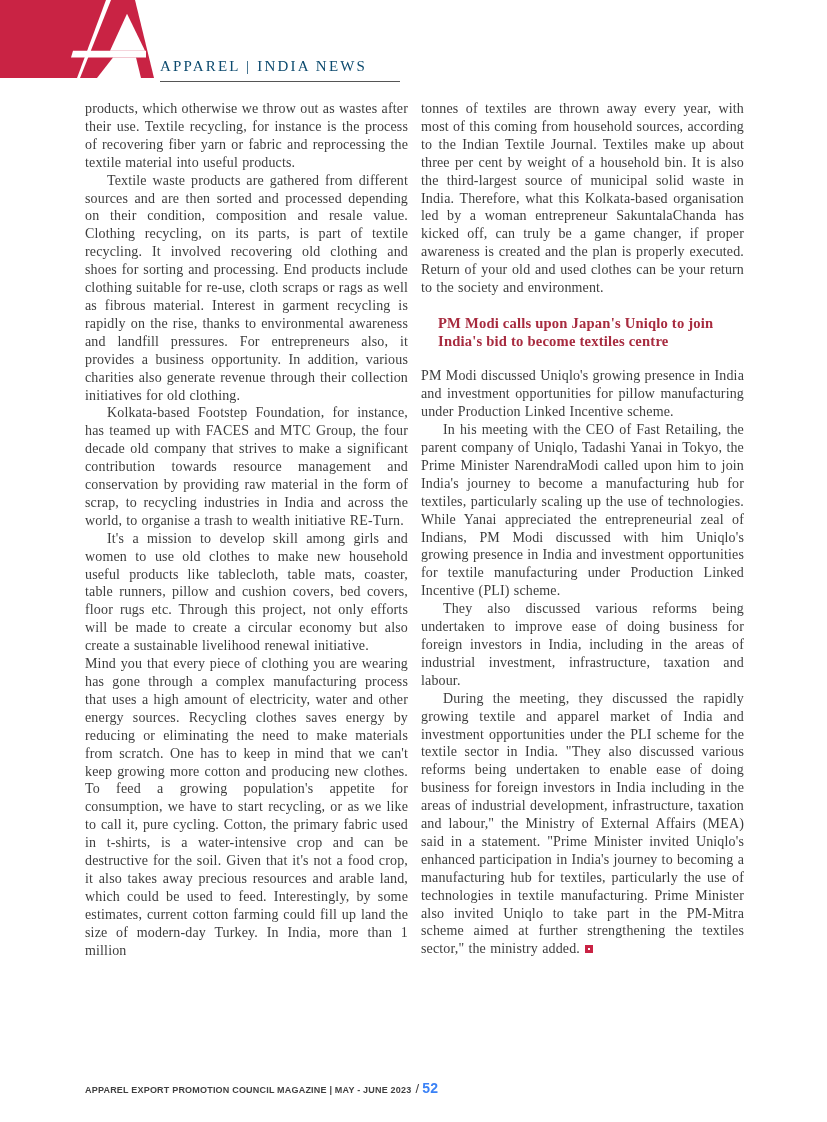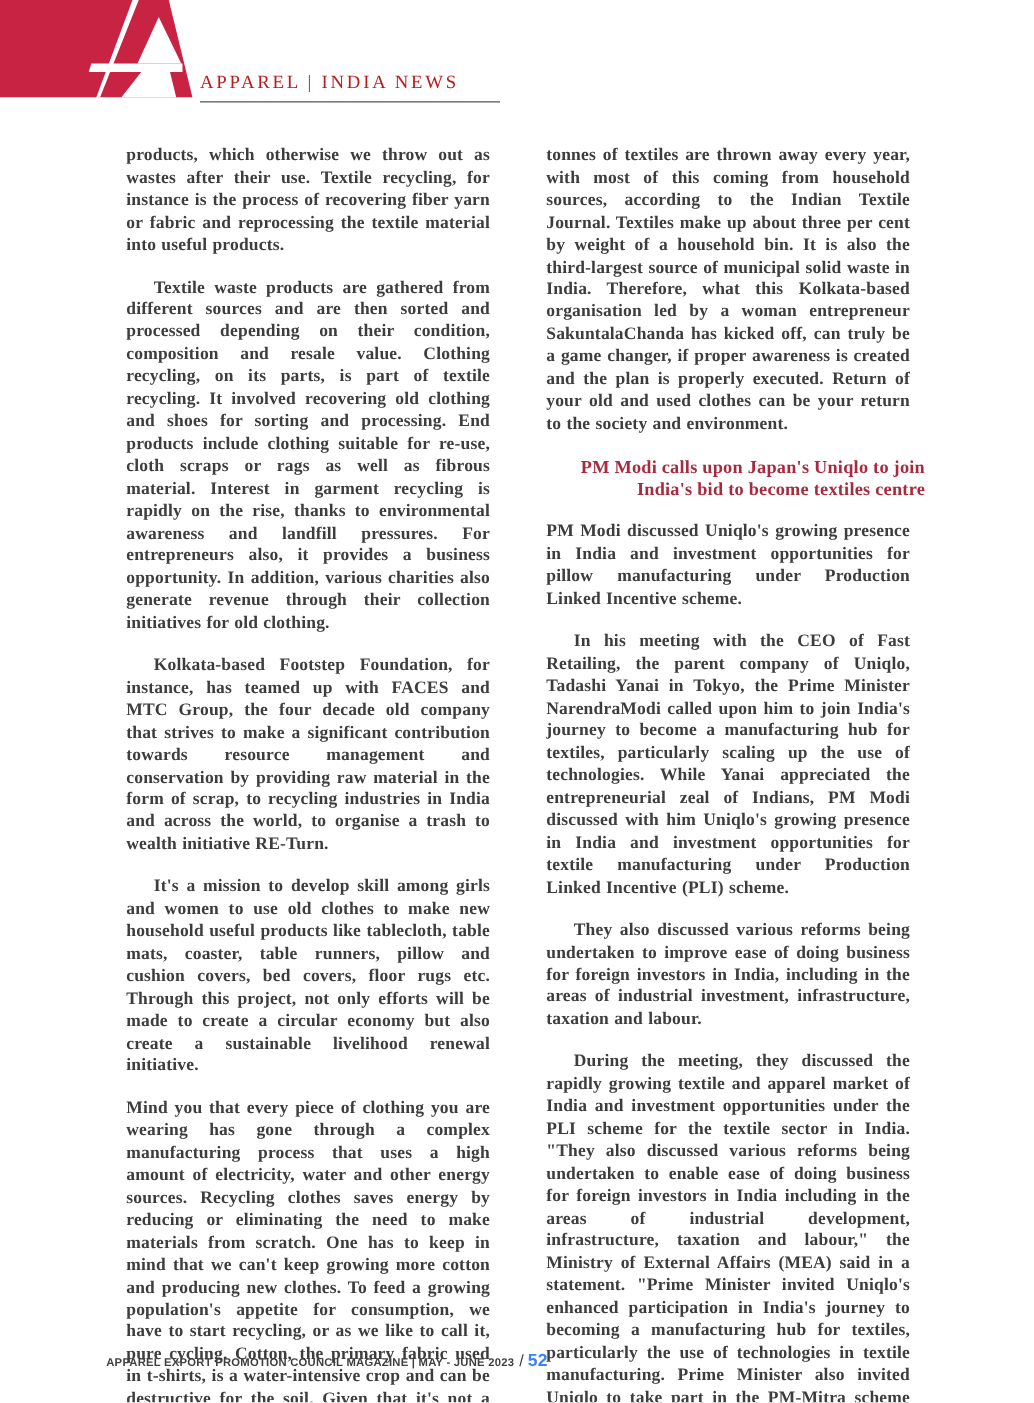--- a/index.html
+++ b/index.html
@@ -14,21 +14,21 @@
   }
   
   .header { position: absolute; top: 0; left: 0; width: 827px; height: 86px; }
   .logo-svg { position: absolute; top: 0; left: 0; }
   .section-title {
     position: absolute;
     left: 160px;
     top: 58px;
     font-size: 15px;
     letter-spacing: 2.2px;
-    color: #b91c1c;
+    color: #0c4a6e;
     font-family: "Liberation Serif", serif;
   }
   .header-rule {
     position: absolute;
     left: 160px;
     top: 81px;
     width: 240px;
     height: 1px;
     background: #555555;
   }
@@ -36,35 +36,34 @@
   .columns {
     position: absolute;
     top: 100px;
     left: 85px;
     width: 659px;
     display: flex;
     gap: 13px;
   }
   .col { width: 323px; text-align: justify; }
   .para {
-    margin: 16px;
+    margin: 0;
     font-size: 14px;
     line-height: 17.9px;
     letter-spacing: 0.15px;
     word-spacing: 0.5px;
-    font-weight: bold;
   }
   .para.indent { text-indent: 22px; }
   .article-heading {
-    margin: 4px;
+    margin: 17px;
     font-size: 14.6px;
     line-height: 18.2px;
     font-weight: bold;
     color: var(--heading, #a72b3f);
-    text-align: right;
+    text-align: left;
     letter-spacing: 0.2px;
   }
   .end-mark {
     display: inline-block;
     width: 8px;
     height: 8px;
     margin-left: 5px;
     background: var(--accent, #c92344);
     position: relative;
     vertical-align: baseline;

